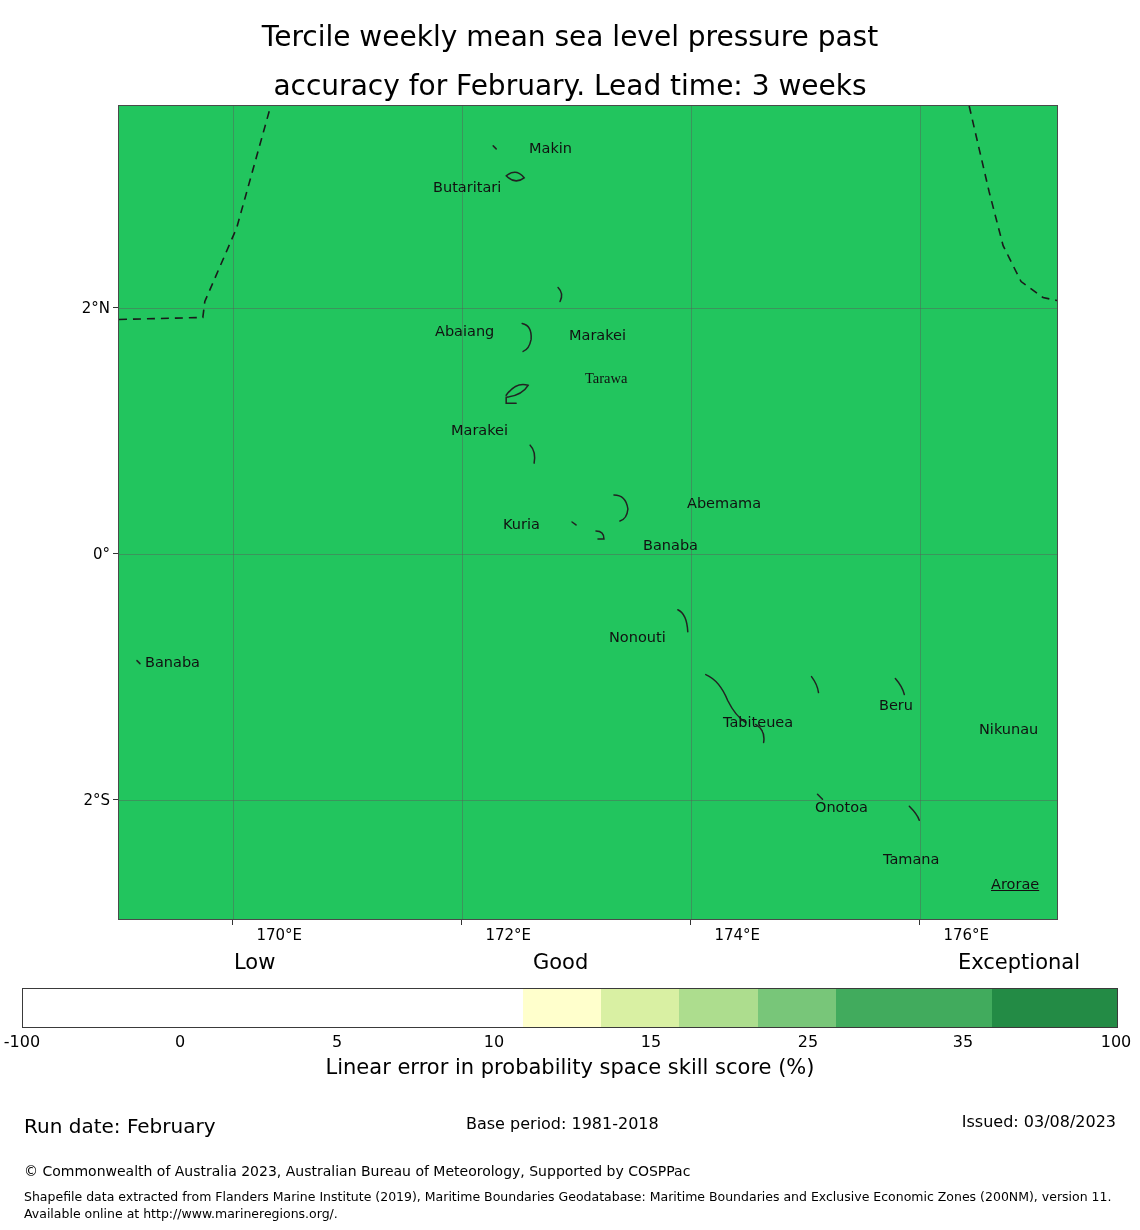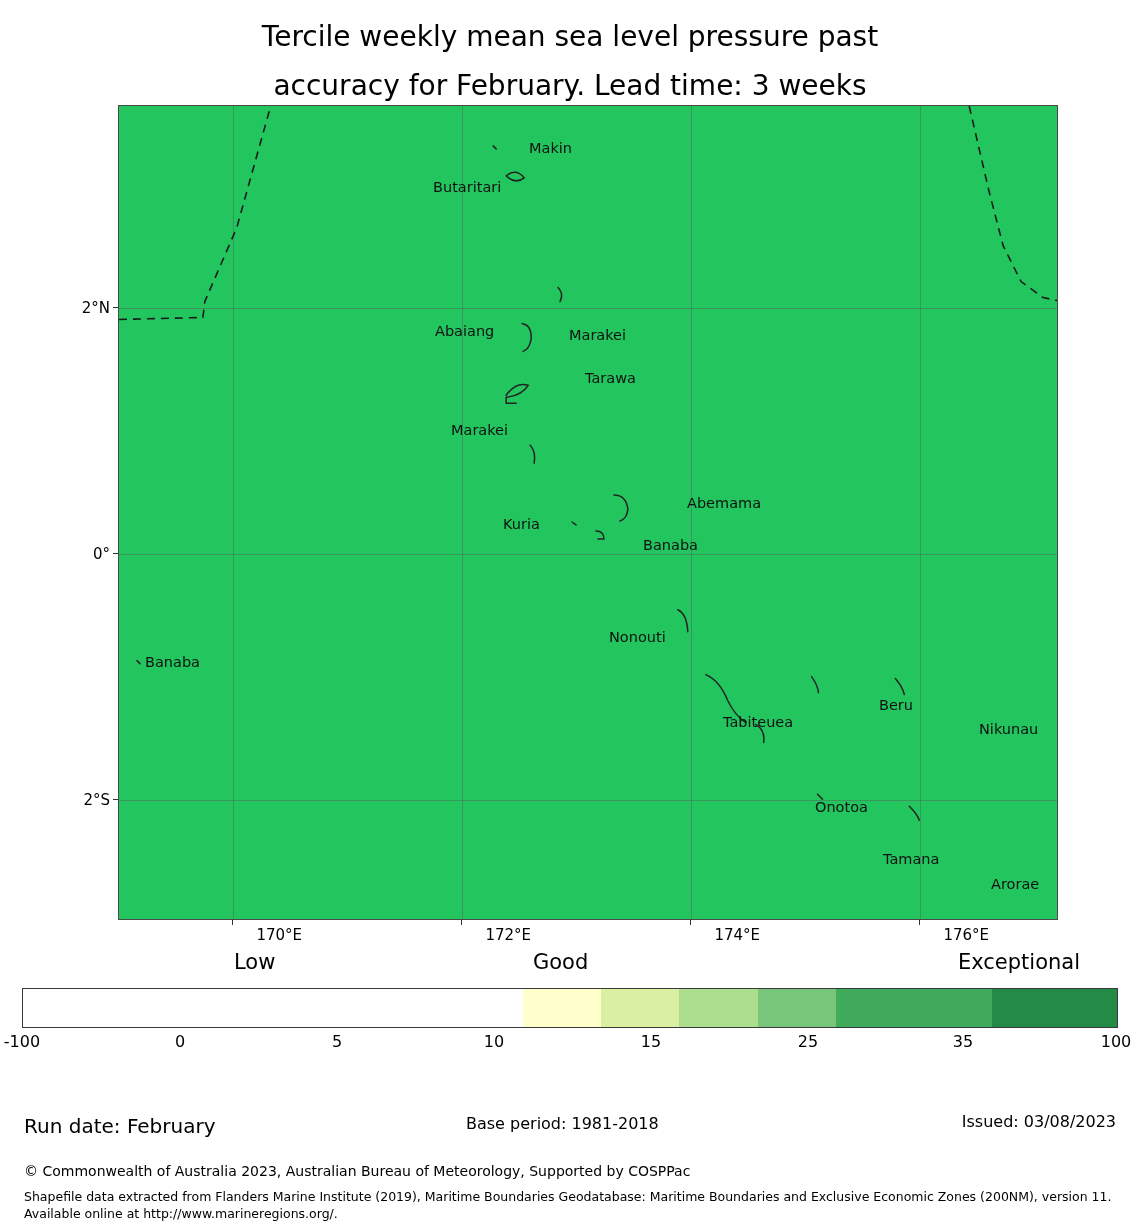--- a/index.html
+++ b/index.html
@@ -227,33 +227,33 @@
         <path d="M700,690 l5,5"></path>
 
         <path d="M792,702 q8,8 10,14"></path>
       </g>
     </svg>
 
     <div class="island-label" style="left:410px; top:34px;">Makin</div>
     <div class="island-label" style="left:314px; top:73px;">Butaritari</div>
     <div class="island-label" style="left:450px; top:181px;margin-top:40px;">Marakei</div>
     <div class="island-label" style="left:316px; top:217px;">Abaiang</div>
-    <div class="island-label" style="left:466px; top:264px;">Tarawa</div>
+    <div class="island-label" style="left:466px; top:264px;font-family:Liberation Serif, serif;">Tarawa</div>
     <div class="island-label" style="left:332px; top:316px;">Marakei</div>
     <div class="island-label" style="left:568px; top:389px;">Abemama</div>
     <div class="island-label" style="left:384px; top:410px;">Kuria</div>
     <div class="island-label" style="left:524px; top:431px;">Banaba</div>
     <div class="island-label" style="left:490px; top:523px;">Nonouti</div>
     <div class="island-label" style="left:26px; top:548px;">Banaba</div>
     <div class="island-label" style="left:604px; top:608px;">Tabiteuea</div>
     <div class="island-label" style="left:760px; top:591px;">Beru</div>
     <div class="island-label" style="left:860px; top:615px;">Nikunau</div>
     <div class="island-label" style="left:696px; top:663px;margin-top:30px;">Onotoa</div>
     <div class="island-label" style="left:764px; top:745px;">Tamana</div>
-    <div class="island-label" style="left:872px; top:770px;">Arorae</div>
+    <div class="island-label" style="left:872px; top:770px;text-decoration:underline;">Arorae</div>
   </div>
 
   <div class="ytick-label" style="left:0px; top:299px;">2°N</div>
   <div class="ytick-label" style="left:0px; top:545px;">0°</div>
   <div class="ytick-label" style="left:0px; top:791px;">2°S</div>
   <div class="tickmark-y" style="left:113px; top:307px;"></div>
   <div class="tickmark-y" style="left:113px; top:553px;"></div>
   <div class="tickmark-y" style="left:113px; top:799px;"></div>
 
   <div class="xtick-label" style="left:162px; top:926px;">170°E</div>
@@ -292,20 +292,21 @@
 
   <div class="cbar-tick" style="left:22px;">-100</div>
   <div class="cbar-tick" style="left:180px;">0</div>
   <div class="cbar-tick" style="left:337px;">5</div>
   <div class="cbar-tick" style="left:494px;">10</div>
   <div class="cbar-tick" style="left:651px;">15</div>
   <div class="cbar-tick" style="left:808px;">25</div>
   <div class="cbar-tick" style="left:963px;">35</div>
   <div class="cbar-tick" style="left:1116px;">100</div>
 
+  <div class="cbar-axis-label">Linear error in probability space skill score (%)</div>
 
   <div class="footer-line f-run">Run date: February</div>
   <div class="footer-line f-base">Base period: 1981-2018</div>
   <div class="footer-line f-issued">Issued: 03/08/2023</div>
   <div class="footer-line f-copy">© Commonwealth of Australia 2023, Australian Bureau of Meteorology, Supported by COSPPac</div>
   <div class="footer-line f-shape">Shapefile data extracted from Flanders Marine Institute (2019), Maritime Boundaries Geodatabase: Maritime Boundaries and Exclusive Economic Zones (200NM), version 11. Available online at http://www.marineregions.org/.</div>
 
 </div>
 
 </body></html>

